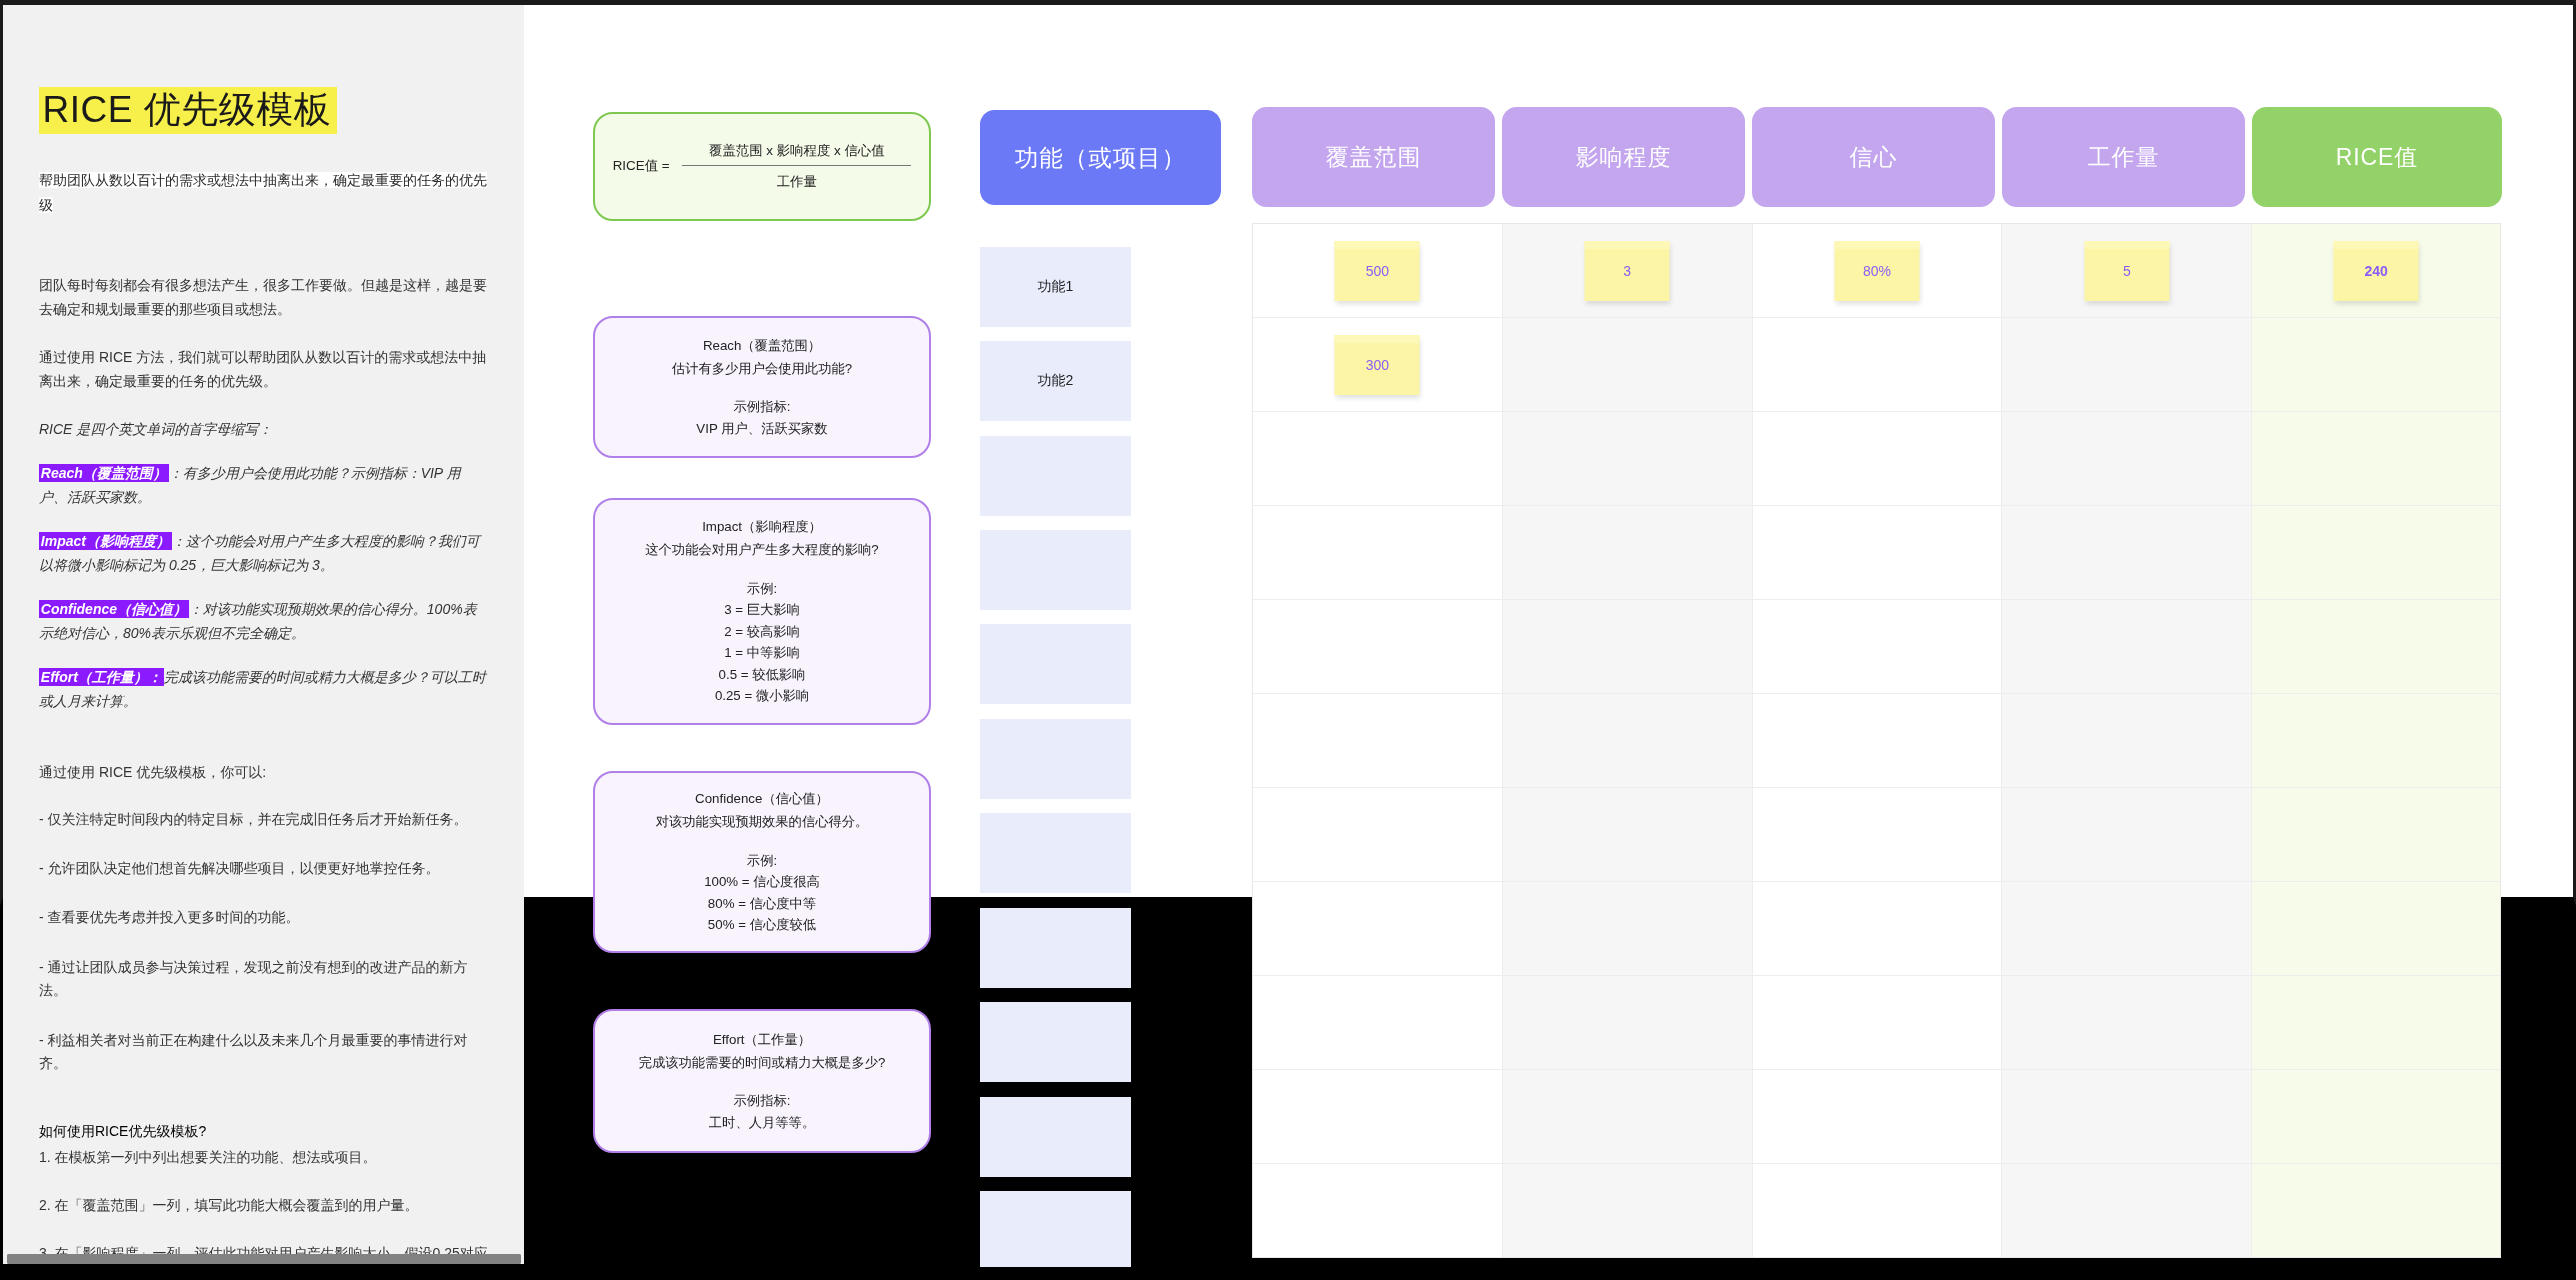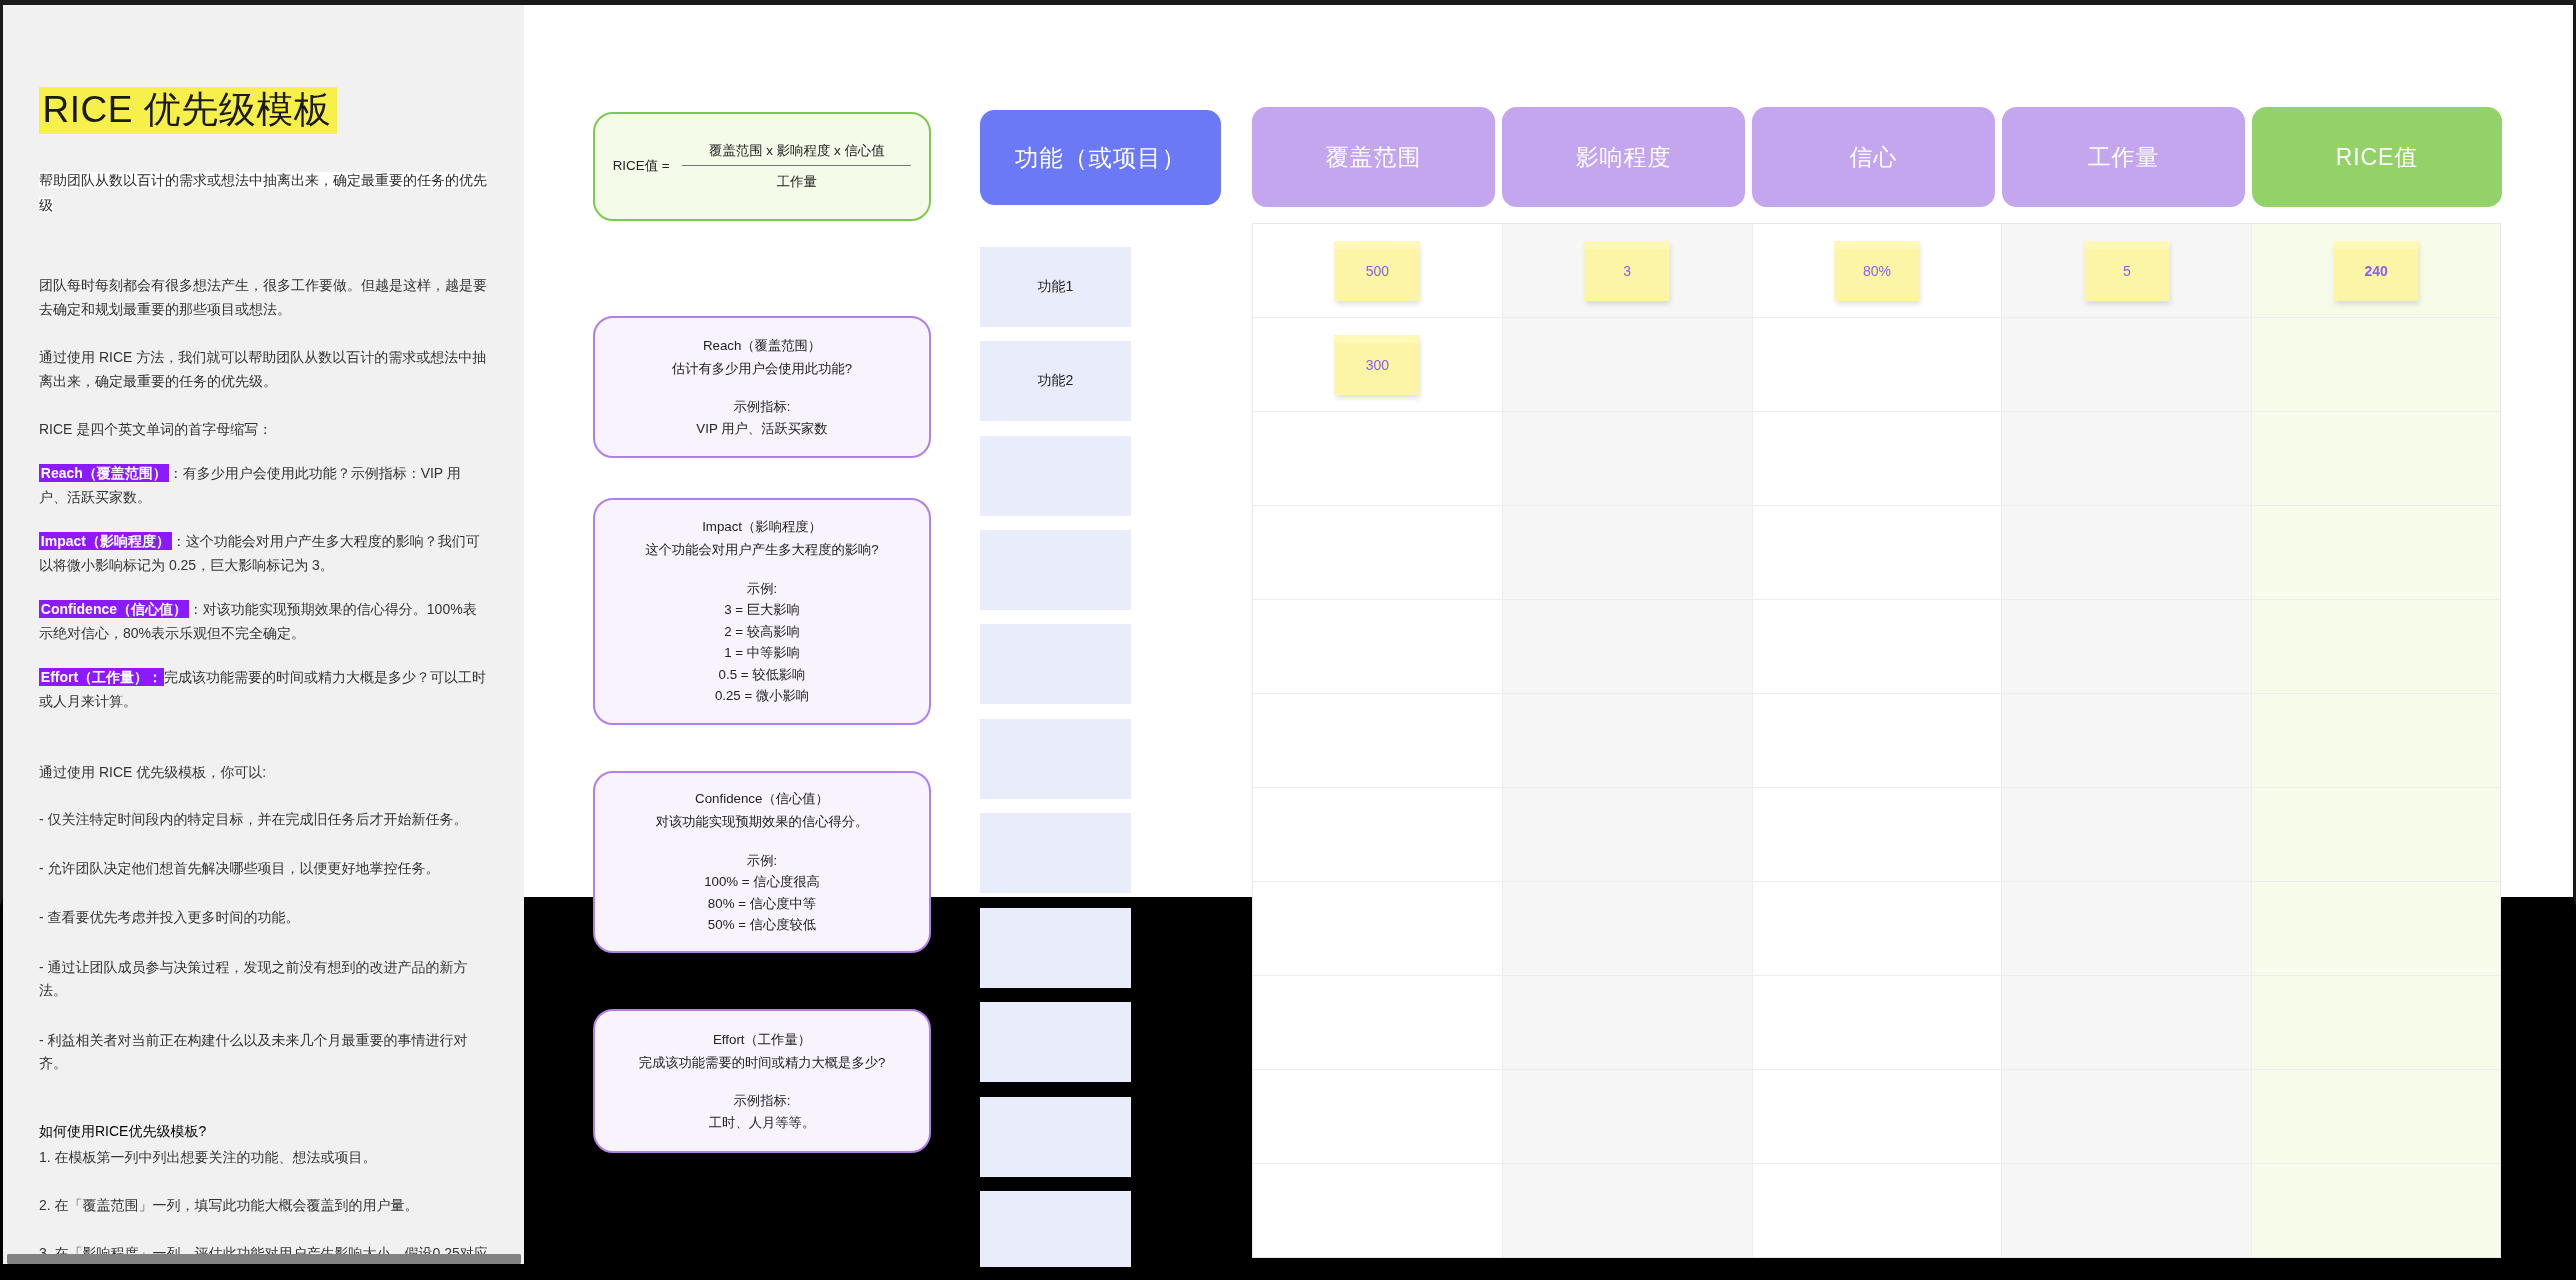--- a/index.html
+++ b/index.html
@@ -50,21 +50,21 @@
     font-weight: 500;
   }
   .subtitle-wrap { margin-top: 34px; }
   .gap-lg { height: 56px; }
   .para {
     font-size: 14px;
     color: #333333;
     line-height: 1.72;
     margin-bottom: 23.6px;
   }
-  .para.tight { margin-bottom: 20px; }
+  .para.tight { margin-bottom: 20px; font-style: italic; }
   .hl {
     background: #8c1aff;
     color: #ffffff;
     font-weight: 600;
     padding: 0.9px 1.8px;
   }
   .bullet { font-size: 14px; color: #333; line-height: 1.7; margin-bottom: 25.4px; }
   .howto-head { font-size: 14px; color: #000000; line-height: 1.7; margin-bottom: 1.8px; }
   .step { font-size: 14px; color: #333; line-height: 1.72; margin-bottom: 23.6px; }
   .step.first { margin-bottom: 23.6px; }

